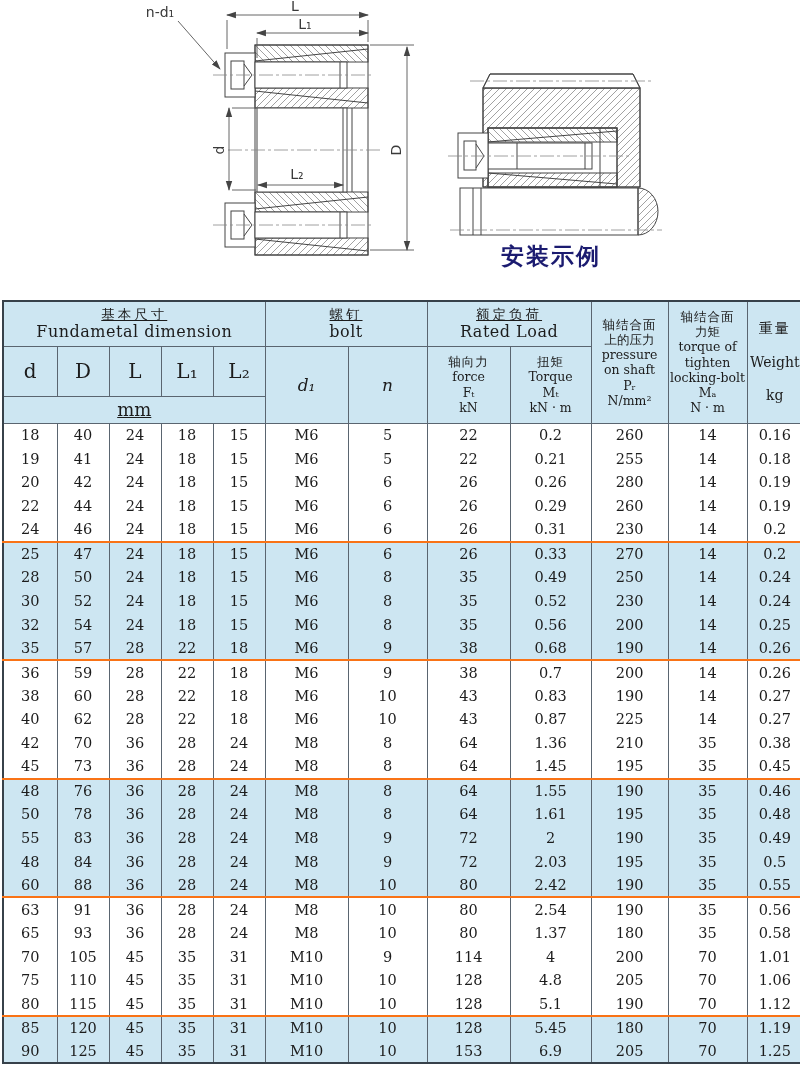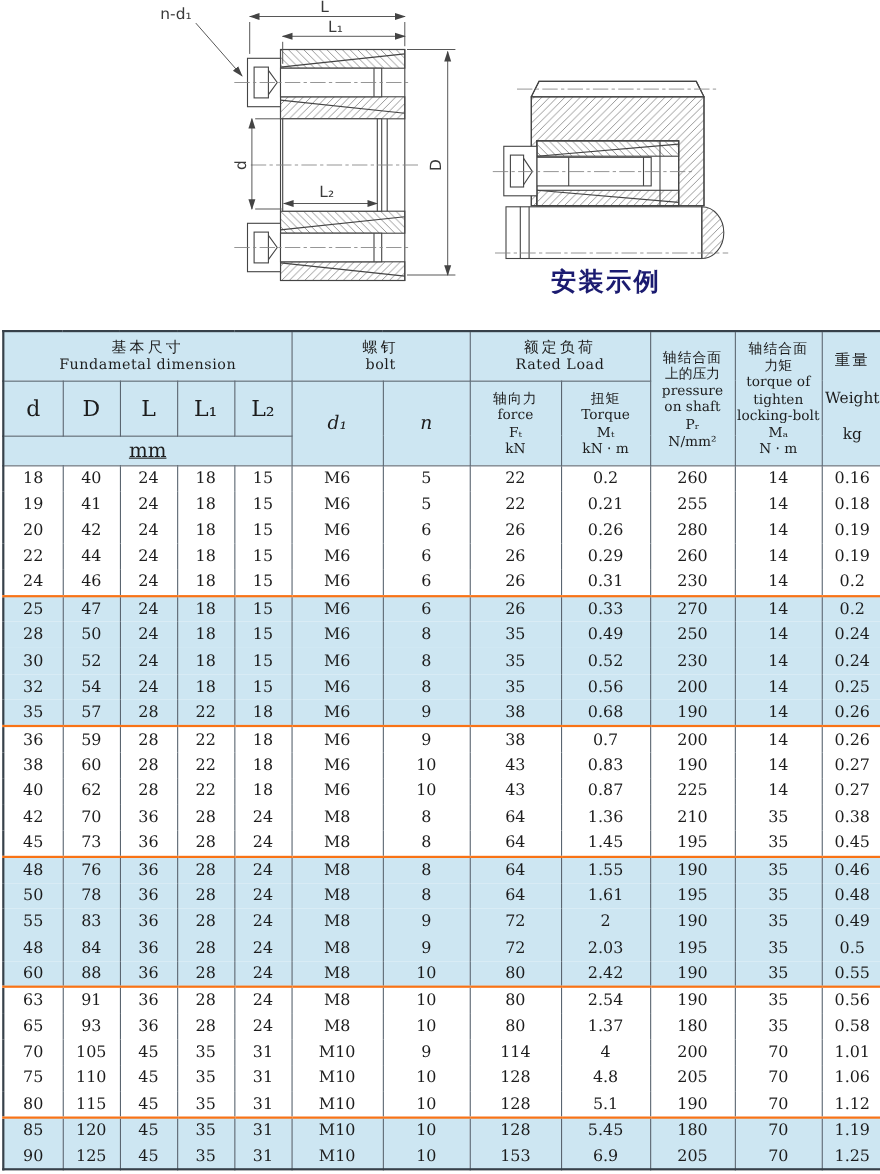--- a/index.html
+++ b/index.html
@@ -24,22 +24,22 @@
   .spec th, .spec td {
     padding:0; text-align:center; vertical-align:middle;
     color:#1c1c1c; font-weight:normal;
     border-left:1px solid #5a6570; border-right:1px solid #5a6570;
   }
   .spec thead th { background:#cde6f2; border:1px solid #5a6570; }
   .spec thead tr.hr1 { height:45px; }
   .spec thead tr.hr2 { height:50px; }
   .spec thead tr.hr3 { height:27px; }
   .lines div { line-height:1.2; }
-  .cn-en div:first-child { font-size:13.5px; letter-spacing:3px; }
-  .cn-en div:last-child  { font-size:13px; letter-spacing:0.5px; }
+  .cn-en div:first-child { font-size:13.5px; letter-spacing:3px;text-decoration:underline; }
+  .cn-en div:last-child  { font-size:16px; letter-spacing:0.5px; }
   .small-lines div { font-size:12.5px; line-height:1.22; }
   .small-lines div:first-child { letter-spacing:1px; }
   .h-dim  { font-size:20px; }
   .h-mm   { font-size:18px;text-decoration:underline; }
   .h-sub  { font-size:17px;font-style:italic; }
   .spread { display:flex; flex-direction:column; justify-content:space-between;
             height:100px; padding:8px 0; box-sizing:border-box; }
   .spread div { font-size:14px; }
   .spread div:first-child { font-size:14px; letter-spacing:2px; }
 

